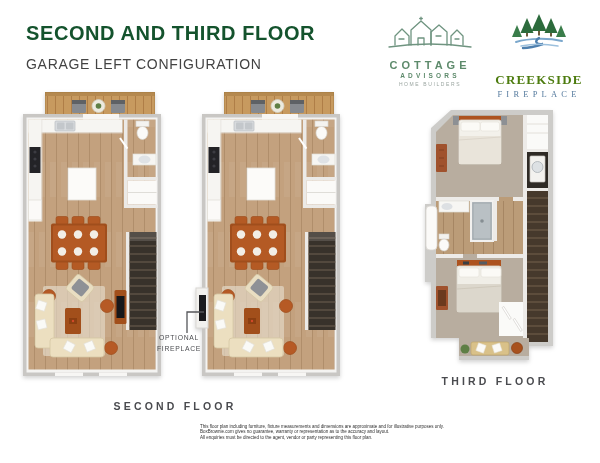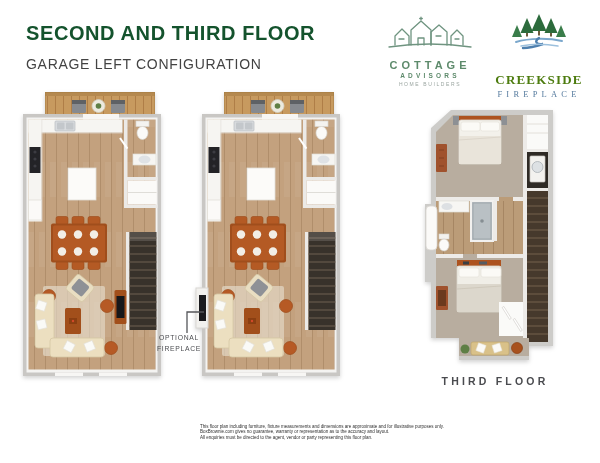--- a/index.html
+++ b/index.html
@@ -340,20 +340,21 @@
       <g>
         <rect x="48" y="236" width="38" height="13" rx="2" fill="#d9c189" stroke="#bfa76c" stroke-width="0.7"></rect>
         <rect x="54" y="238" width="8" height="8" fill="#fbfaf6" stroke="#e4e1d8" stroke-width="0.5" transform="rotate(20 58 242)"></rect>
         <rect x="70" y="238" width="8" height="8" fill="#fbfaf6" stroke="#e4e1d8" stroke-width="0.5" transform="rotate(-18 74 242)"></rect>
       </g>
       <circle cx="42" cy="243" r="4.5" fill="#5e7f45"></circle>
       <circle cx="94" cy="242" r="5.5" fill="#a8511d" stroke="#8a3f12" stroke-width="0.7"></circle>
     </g>
   </svg>
 
+  <div class="abs floor-label label-second">SECOND FLOOR</div>
   <div class="abs floor-label label-third">THIRD FLOOR</div>
 
   <div class="abs disclaimer">
     <div>This floor plan including furniture, fixture measurements and dimensions are approximate and for illustrative purposes only.</div>
     <div>BoxBrownie.com gives no guarantee, warranty or representation as to the accuracy and layout.</div>
     <div>All enquiries must be directed to the agent, vendor or party representing this floor plan.</div>
   </div>
 
 </div>
 

